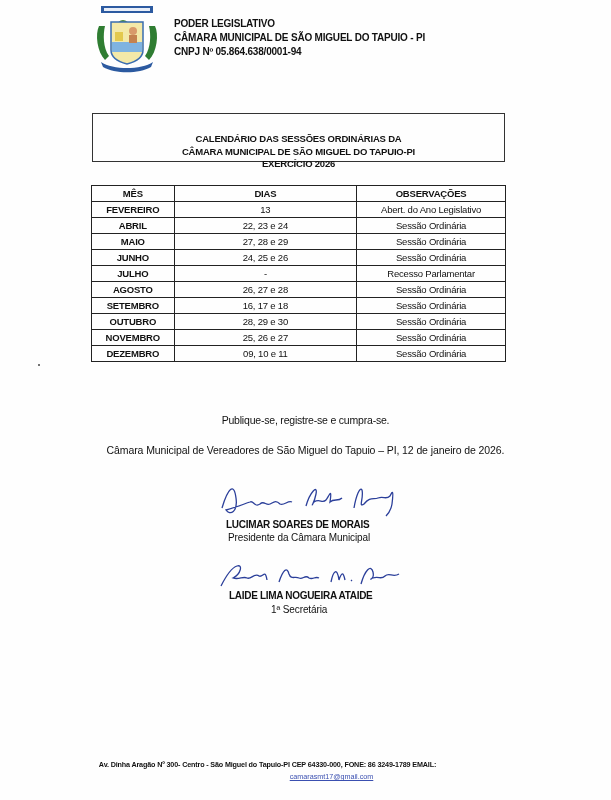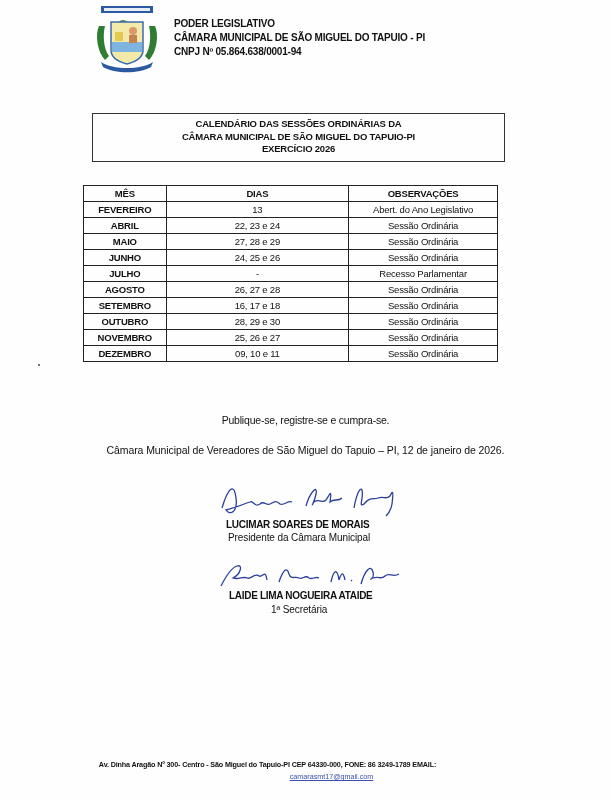--- a/index.html
+++ b/index.html
@@ -1,22 +1,22 @@
 <!DOCTYPE html>
 <html><head>
 <meta charset="utf-8">
 <style>
   html, body { margin:0; padding:0; }
   body { width:611px; height:800px; background:#fefefe; position:relative; overflow:hidden;
          font-family:"Liberation Sans", sans-serif; color:#111; }
   .logo { position:absolute; left:93px; top:4px; width:68px; height:70px; }
   .header-text { position:absolute; left:174px; top:17px; font-size:10px; font-weight:bold; line-height:14px; letter-spacing:-0.2px; }
   .title-box { position:absolute; left:92px; top:113px; width:413px; height:49px; border:1px solid #333;
-               box-sizing:border-box; text-align:center; font-size:9.5px; font-weight:bold; line-height:12.5px; padding-top:4px; letter-spacing:-0.2px; }
-  table.cal { position:absolute; left:83px; top:185px; width:415px; border-collapse:collapse; font-size:9.5px; letter-spacing:-0.2px; }
+               box-sizing:border-box; text-align:center; font-size:9.5px; font-weight:bold; line-height:12.5px; padding-top:19px; letter-spacing:-0.2px; }
+  table.cal { position:absolute; left:91px; top:185px; width:415px; border-collapse:collapse; font-size:9.5px; letter-spacing:-0.2px; }
   table.cal td, table.cal th { border:1px solid #222; height:15px; padding:0; text-align:center; }
   table.cal th { font-weight:bold; }
   td.month { font-weight:bold; }
   .col1 { width:82px; } .col2 { width:184px; } .col3 { width:149px; }
   .publique { position:absolute; left:0; width:611px; top:414px; text-align:center; font-size:10.5px; font-weight:normal; letter-spacing:-0.2px; }
   .local-date { position:absolute; left:0; width:611px; top:444px; text-align:center; font-size:10.5px; letter-spacing:-0.1px; }
   .sig { position:absolute; }
   .sig svg { display:block; }
   .sig1 { left:214px; top:478px; }
   .sig2 { left:215px; top:558px; }

